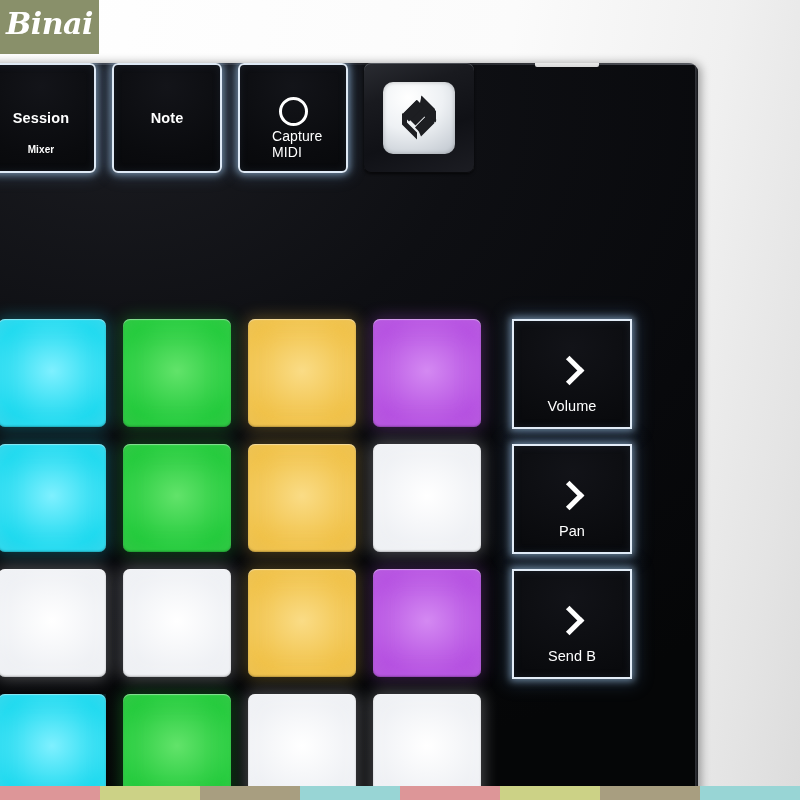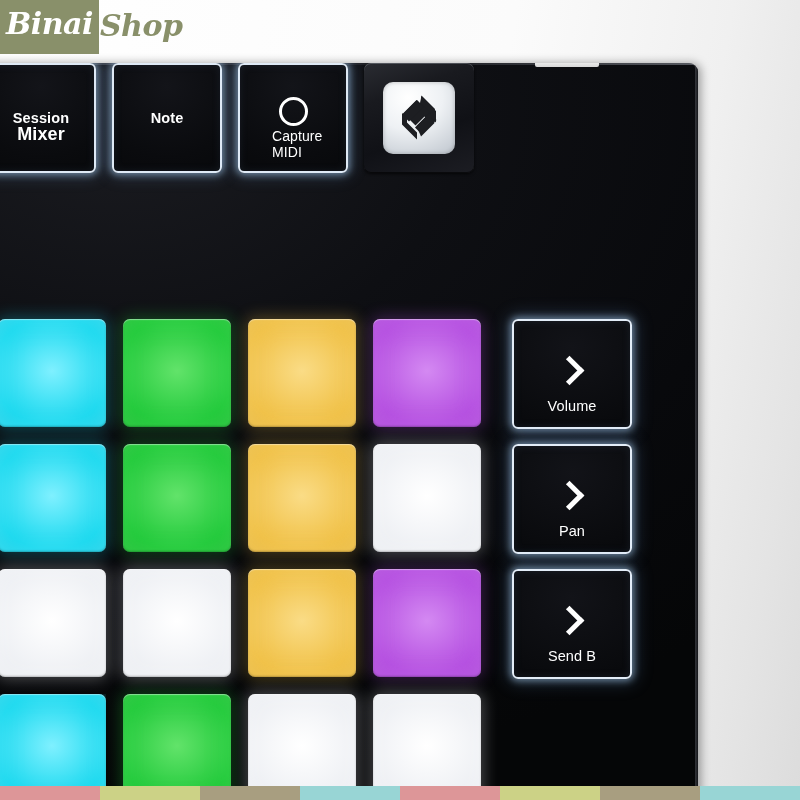--- a/index.html
+++ b/index.html
@@ -99,22 +99,22 @@
     color:#ffffff;
   }
   .fn-label-main {
     font-size:14.5px;
     font-weight:700;
     letter-spacing:.1px;
     line-height:1;
   }
   .fn-label-sub {
     position:absolute;
-    bottom:26px;
-    font-size:18px;
+    bottom:16px;
+    font-size:10px;
     font-weight:600;
     letter-spacing:.1px;
     margin-top:40px;
   }
   .fn-label-bottom {
     position:absolute;
     bottom:11px;
     font-size:14px;
     font-weight:500;
     letter-spacing:.1px;
@@ -182,21 +182,21 @@
   #side-col {
     position:absolute;
     left:526px; top:256px;
     display:flex; flex-direction:column;
     gap:15px;
   }
   .side-btn {
     position:relative;
     width:120px; height:110px;
     background:radial-gradient(120% 110% at 50% 25%, #121318 0%, #0a0b0e 62%, #050608 100%);
-    border-radius:6px;
+    border-radius:0;
     border:2px solid #e3edf8;
     box-shadow:
       0 0 7px 2px rgba(170,205,240,.55),
       0 0 17px 5px rgba(115,165,220,.22),
       inset 0 0 9px rgba(140,180,225,.10);
     display:flex; flex-direction:column;
     align-items:center; justify-content:center;
     color:#fff;
   }
   .chev {
@@ -228,21 +228,20 @@
 
   
 </style>
 </head>
 <body>
 
 <div id="scene">
 
   <div id="watermark">
     <span id="wm-box">Binai</span>
-    <span id="wm-tail">Shop</span>
   </div>
 
   <div id="device">
     <div id="device-top-sheen"></div>
     <div id="device-edge-right"></div>
 
     <div id="fn-row">
 
       <div class="fn-btn">
         <span class="fn-label-main">Session</span>

